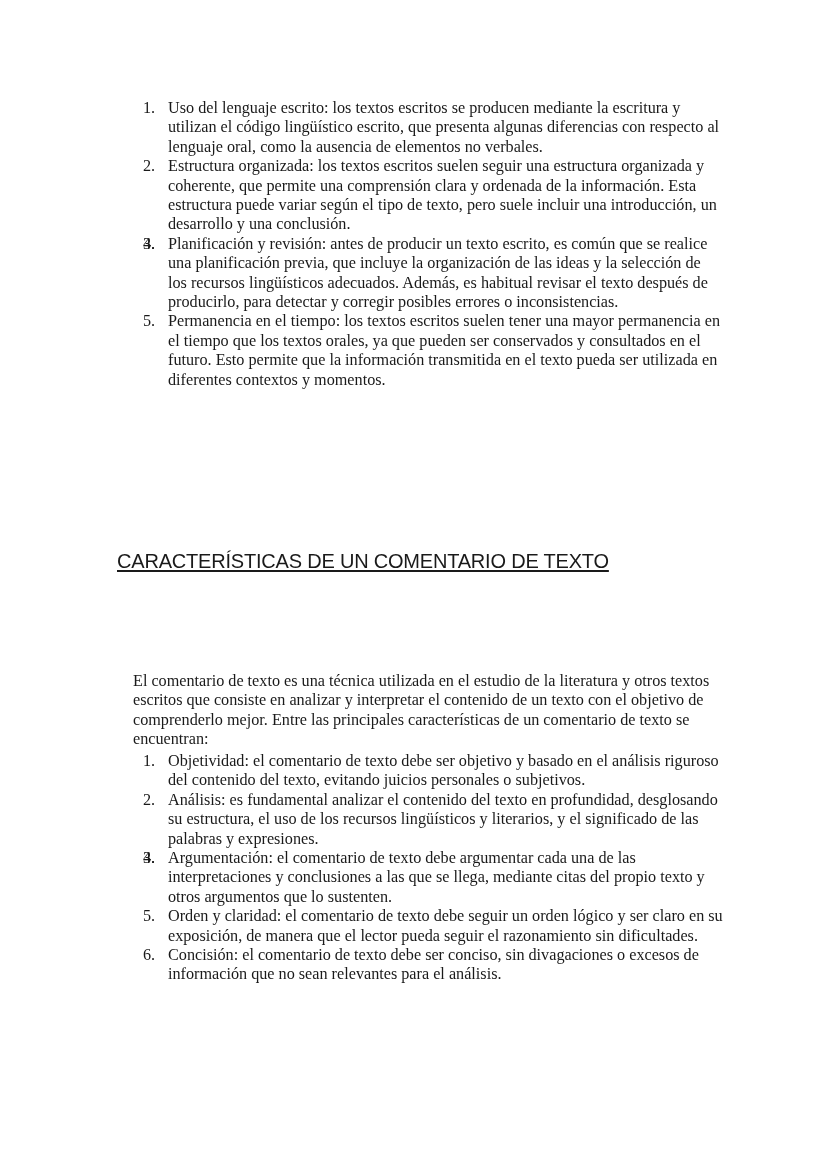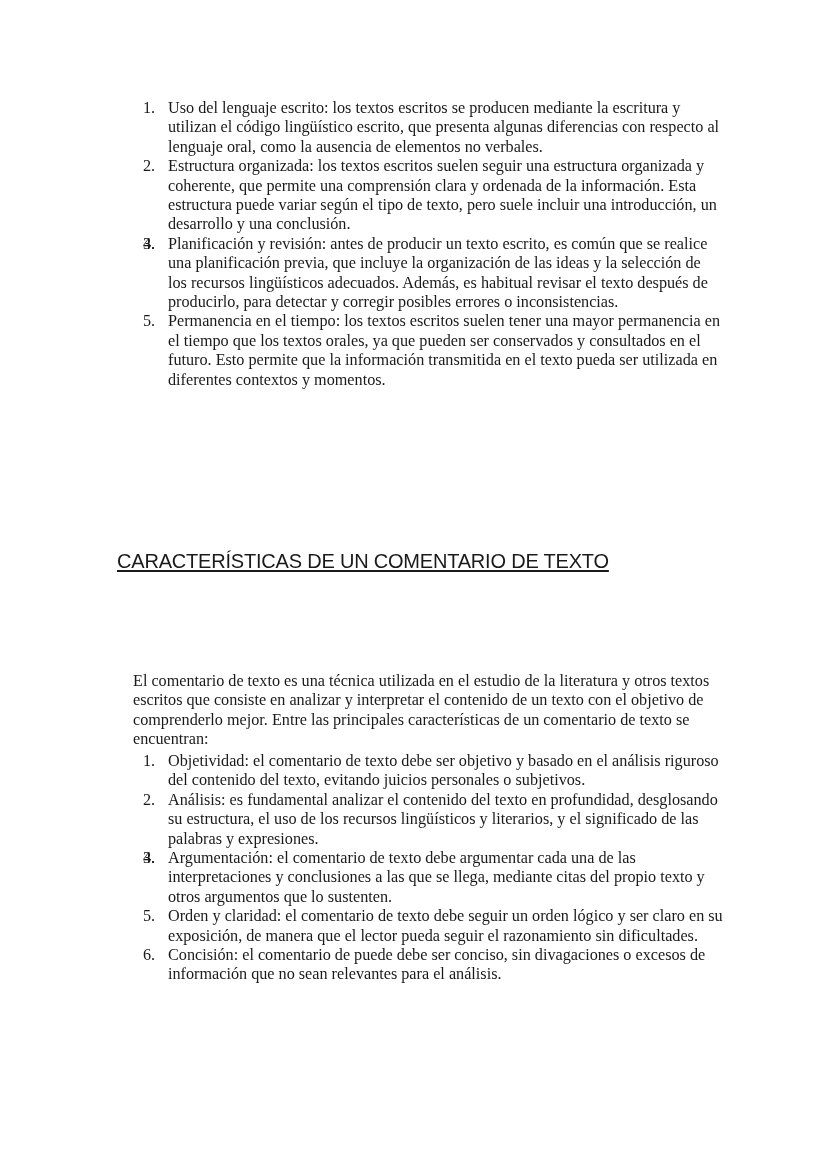--- a/index.html
+++ b/index.html
@@ -30,16 +30,16 @@
   <div class="heading">CARACTERÍSTICAS DE UN COMENTARIO DE TEXTO</div>
 
   <p class="intro serif">El comentario de texto es una técnica utilizada en el estudio de la literatura y otros textos escritos que consiste en analizar y interpretar el contenido de un texto con el objetivo de comprenderlo mejor. Entre las principales características de un comentario de texto se encuentran:</p>
 
   <ol class="list serif" id="list2">
     <li><span class="num">1.</span><span>Objetividad: el comentario de texto debe ser objetivo y basado en el análisis riguroso del contenido del texto, evitando juicios personales o subjetivos.</span></li>
     <li><span class="num">2.</span><span>Análisis: es fundamental analizar el contenido del texto en profundidad, desglosando su estructura, el uso de los recursos lingüísticos y literarios, y el significado de las palabras y expresiones.</span></li>
     <li><span class="num">3.</span></li>
     <li><span class="num">4.</span><span>Argumentación: el comentario de texto debe argumentar cada una de las interpretaciones y conclusiones a las que se llega, mediante citas del propio texto y otros argumentos que lo sustenten.</span></li>
     <li><span class="num">5.</span><span>Orden y claridad: el comentario de texto debe seguir un orden lógico y ser claro en su exposición, de manera que el lector pueda seguir el razonamiento sin dificultades.</span></li>
-    <li><span class="num">6.</span><span>Concisión: el comentario de puede debe ser conciso, sin divagaciones o excesos de información que no sean relevantes para el análisis.</span></li>
+    <li><span class="num">6.</span><span>Concisión: el comentario de texto debe ser conciso, sin divagaciones o excesos de información que no sean relevantes para el análisis.</span></li>
   </ol>
 
 </div>
 
 </body></html>

